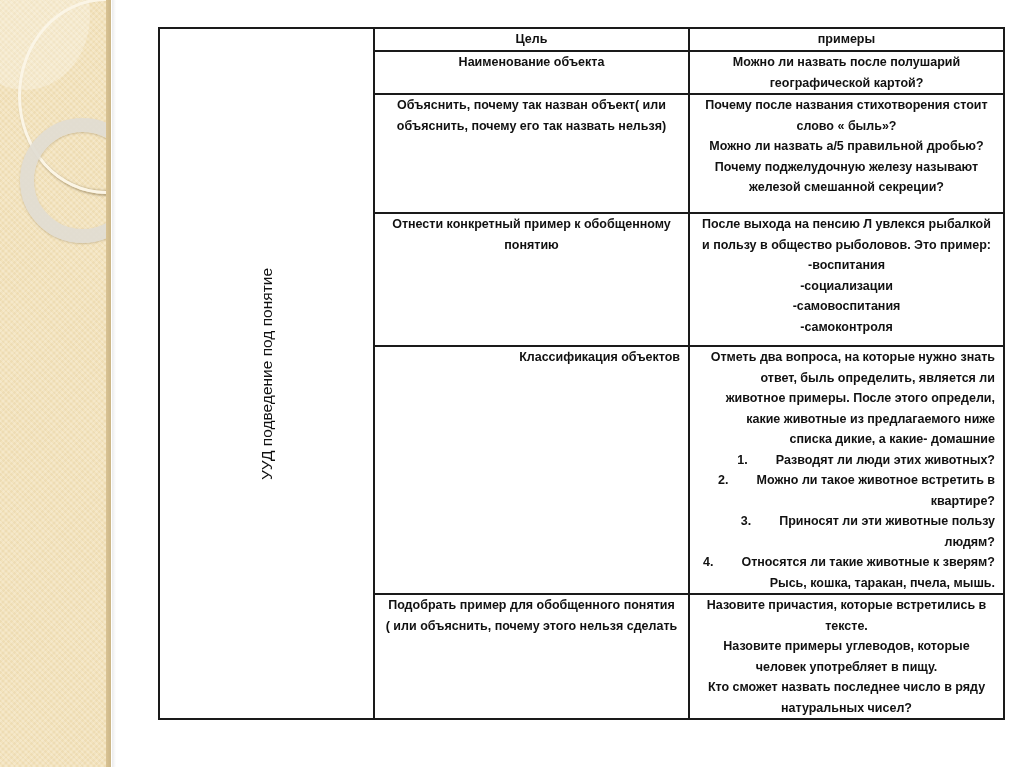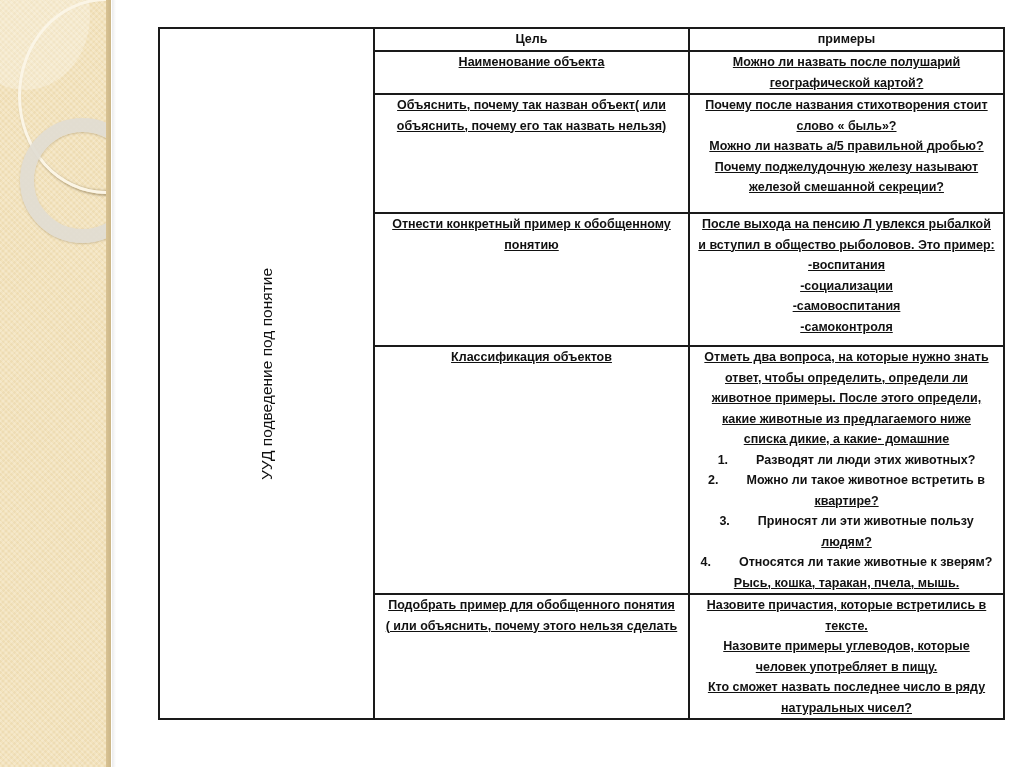--- a/index.html
+++ b/index.html
@@ -64,28 +64,28 @@
   .col-c { width: 315px; }
   .rot-cell { position: relative; padding: 0 !important; }
   .rot-text {
     position: absolute; left: 50%; top: 50%;
     transform: translate(-50%, -50%) rotate(-90deg);
     white-space: nowrap;
     font-weight: normal;
     font-size: 15.5px;
     color: #111;
   }
-  .line { display: block; text-decoration: underline; }
+  .line { display: block; }
   .num-item { display: block; }
   .num-item .n { display: inline-block; margin-right: 28px; }
   .row-h td { height: 21px; }
   .row-1 td { height: 36px; }
   .row-2 td { height: 117px; margin-left: 44px; }
   .row-3 td { height: 131px; }
-  .row-4 td { height: 245px; }
+  .row-4 td { height: 245px; text-align: right; }
   .row-5 td { height: 118px; margin-top: 43px; }
 </style>
 </head>
 <body>
 
 <div class="side-panel">
   <div class="side-clip">
     <div class="ring-light"></div>
     <div class="ring-big"></div>
     <div class="ring-grey"></div>
@@ -133,35 +133,35 @@
     </td>
   </tr>
 
   <tr class="row-3">
     <td>
       <span class="line">Отнести конкретный пример к обобщенному</span>
       <span class="line">понятию</span>
     </td>
     <td>
       <span class="line">После выхода на пенсию Л увлекся рыбалкой</span>
-      <span class="line">и вступил в общество рыболовов. Это пример:</span>
+      <span class="line">и пользу в общество рыболовов. Это пример:</span>
       <span class="line">-воспитания</span>
       <span class="line">-социализации</span>
       <span class="line">-самовоспитания</span>
       <span class="line">-самоконтроля</span>
     </td>
   </tr>
 
   <tr class="row-4">
     <td>
       <span class="line">Классификация объектов</span>
     </td>
     <td>
       <span class="line">Отметь два вопроса, на которые нужно знать</span>
-      <span class="line">ответ, чтобы определить, определи ли</span>
+      <span class="line">ответ, быль определить, является ли</span>
       <span class="line">животное примеры. После этого определи,</span>
       <span class="line">какие животные из предлагаемого ниже</span>
       <span class="line">списка дикие, а какие- домашние</span>
       <span class="num-item">
         <span class="n">1.</span><span>Разводят ли люди этих животных?</span>
       </span>
       <span class="num-item">
         <span class="n">2.</span><span>Можно ли такое животное встретить в</span>
       </span>
       <span class="line">квартире?</span>

